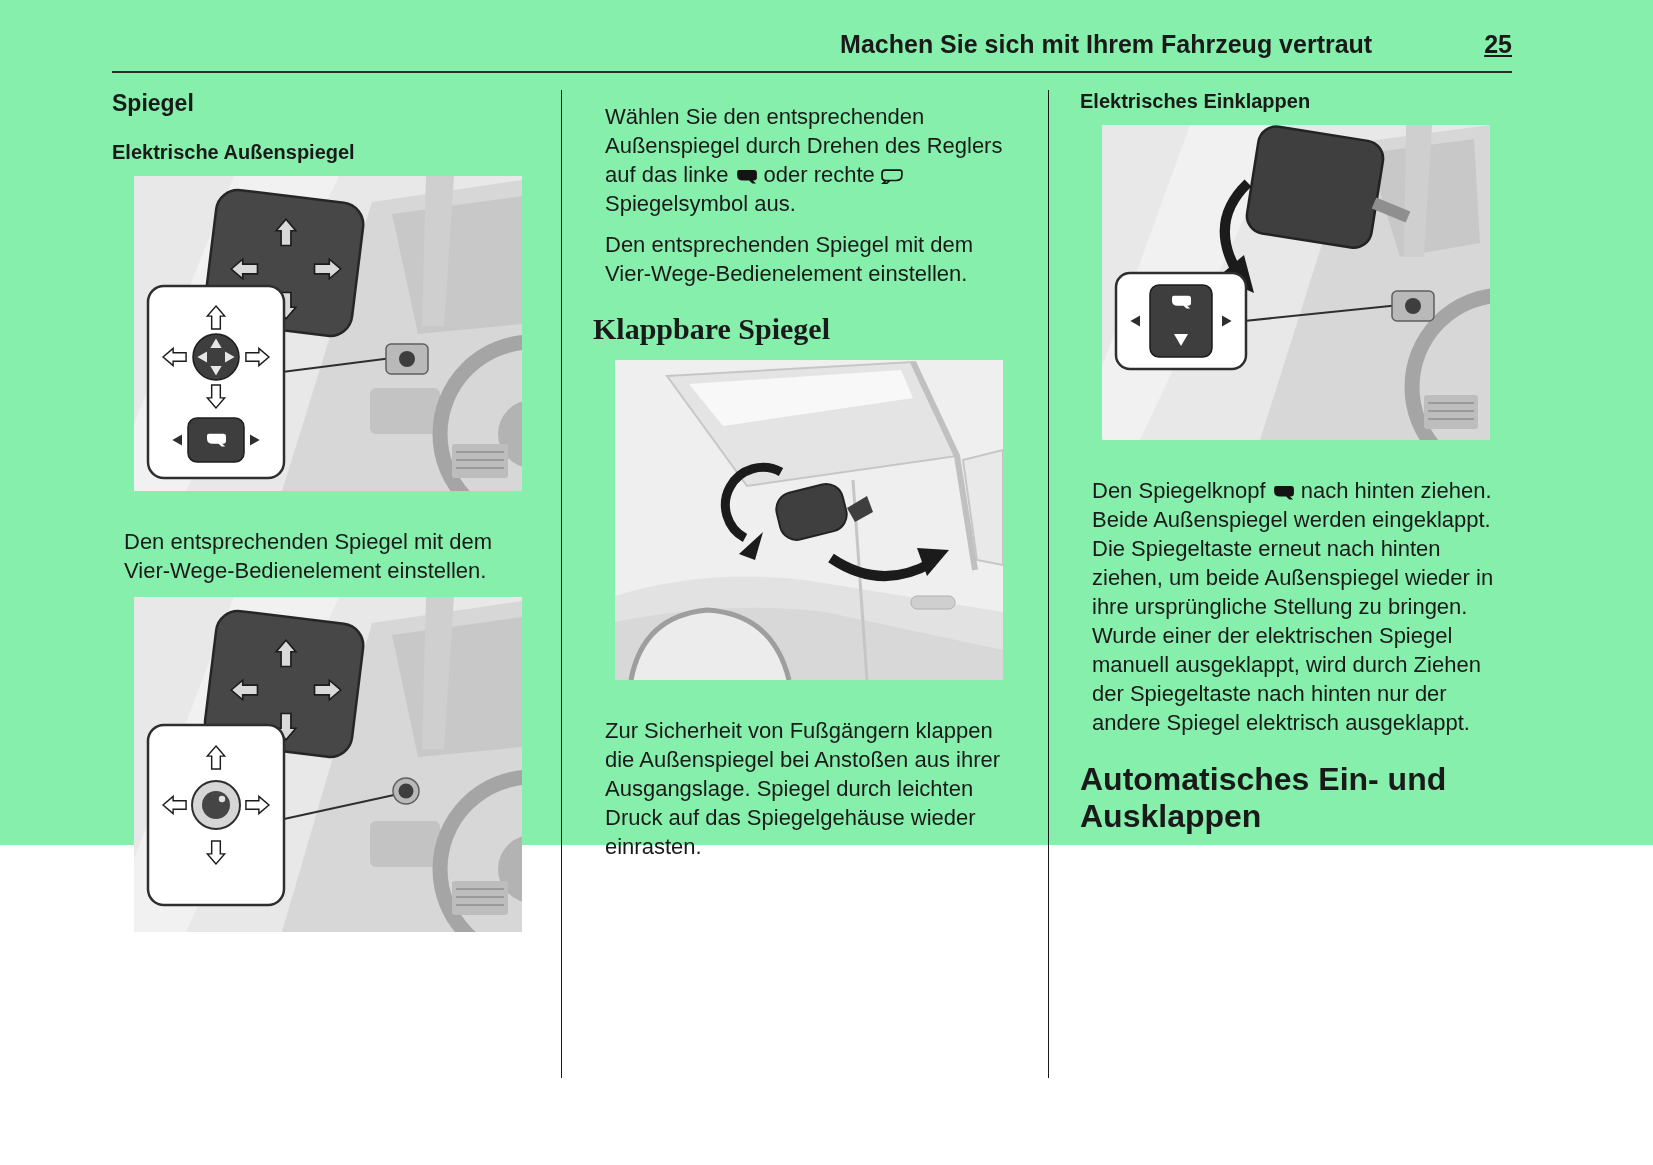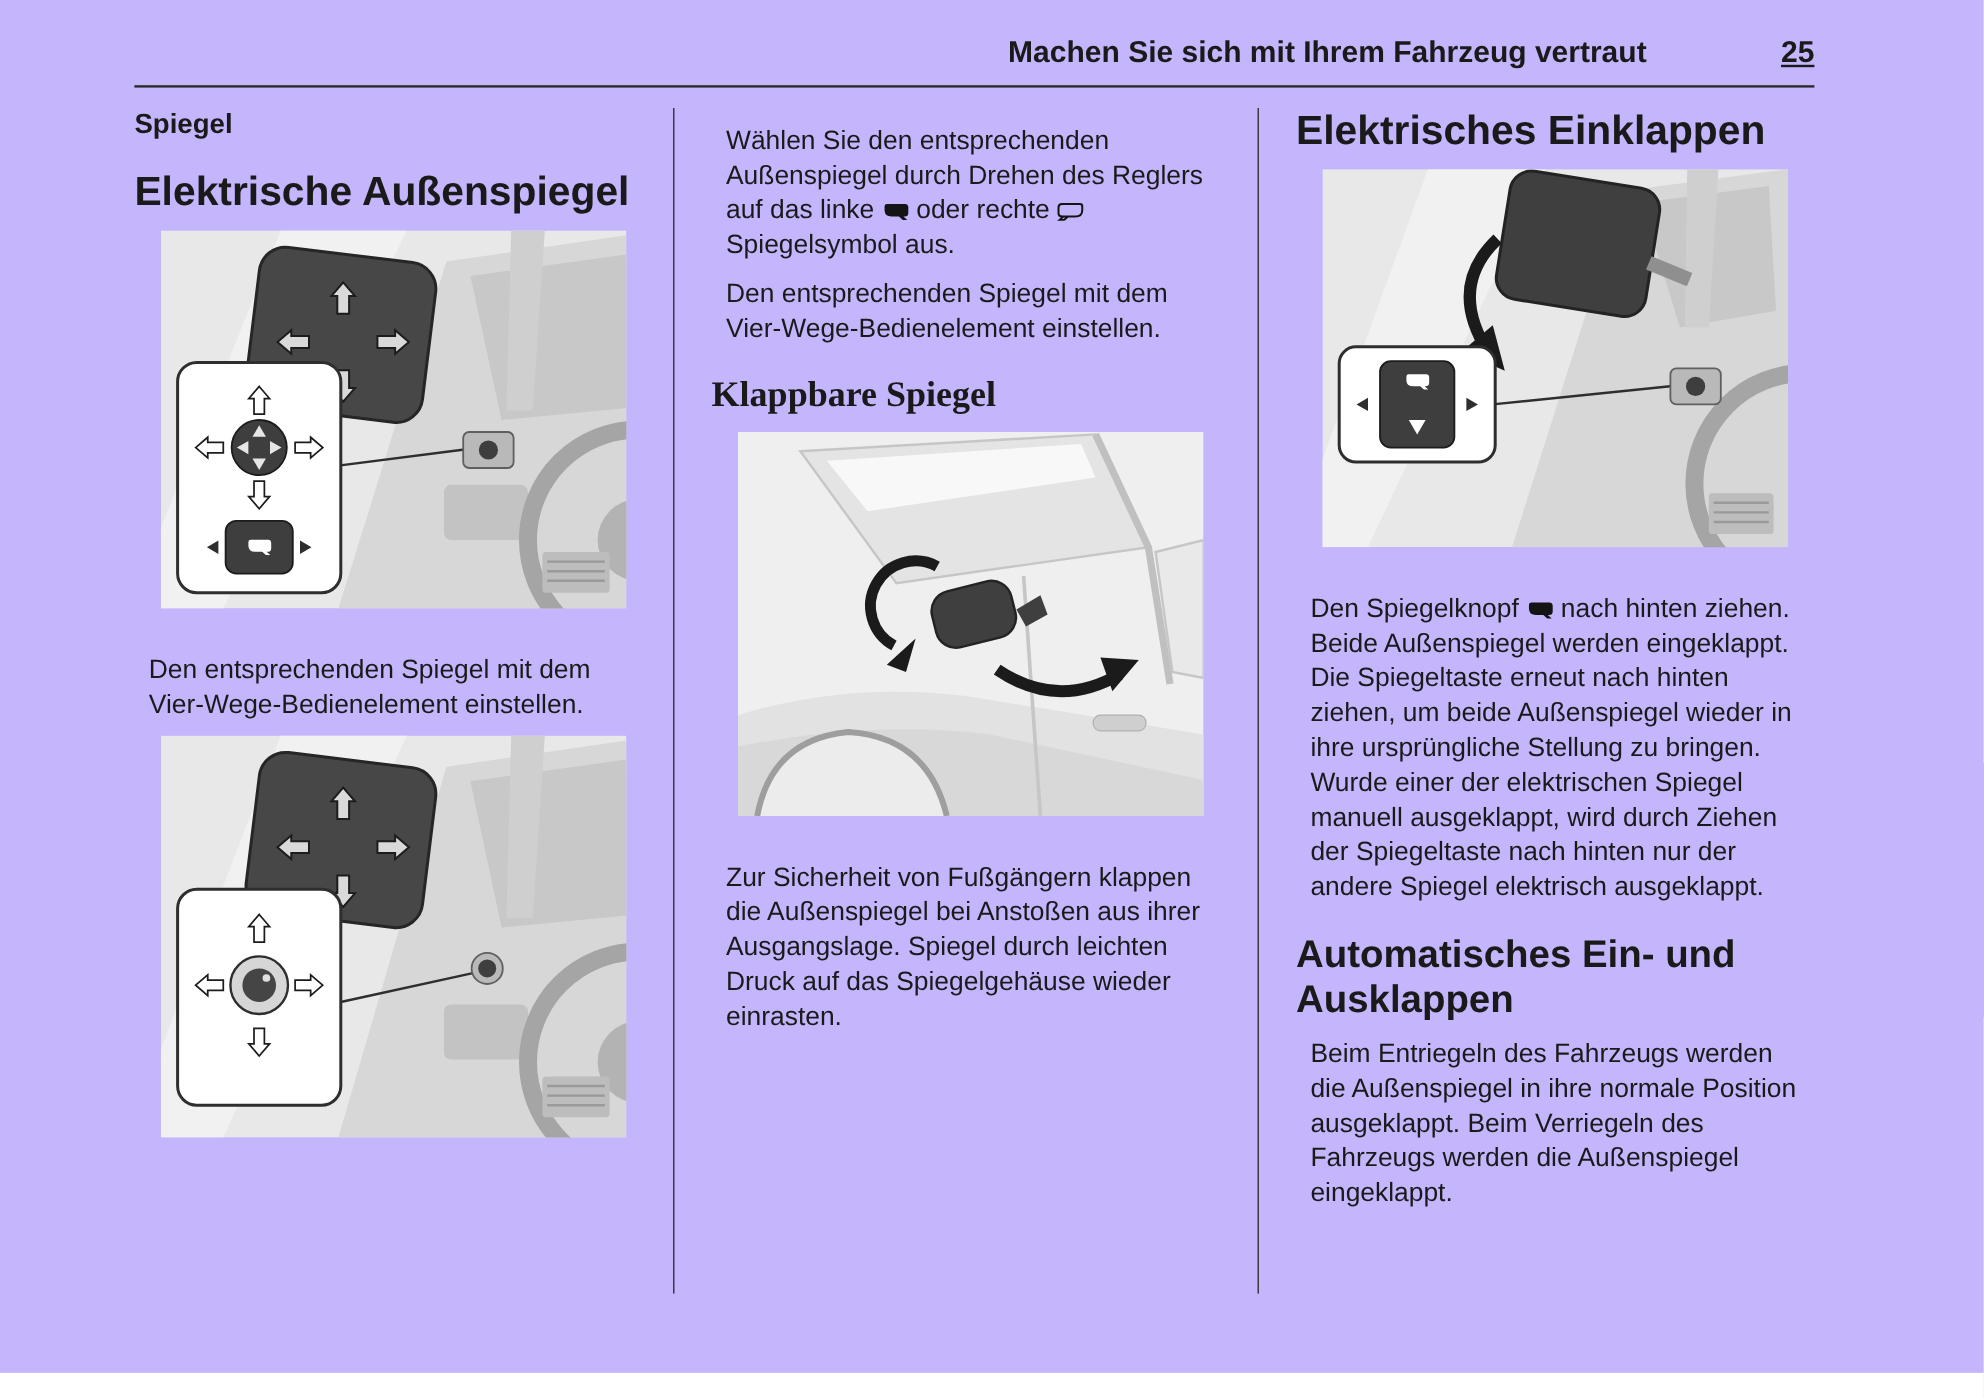--- a/index.html
+++ b/index.html
@@ -4,23 +4,23 @@
 <style>
   * { margin:0; padding:0; box-sizing:border-box; }
   html,body { background:#ffffff; }
   body {
     font-family:"Liberation Sans", sans-serif;
     color:#1a1a1a;
     width:1653px; height:1165px;
     overflow:hidden;
   }
   .page {
-    width:1653px; height:1144px;
+    width:1653px; height:845px;
     padding:30px 141px 0 112px;
-    background:#c4b5fd;
+    background:#86efac;
     position:relative;
   }
   .page-header {
     display:flex;
     justify-content:flex-end;
     align-items:baseline;
     padding-bottom:12px;
   }
   .header-title { font-weight:bold; font-size:25px; white-space:nowrap; }
   .page-number  { font-weight:bold; font-size:25px; margin-left:112px;text-decoration:underline; }
@@ -28,21 +28,21 @@
   .columns {
     display:grid;
     grid-template-columns:418px 1px 424px 1px 432px;
     column-gap:31px;
     margin-top:17px;
   }
   .divider { width:1px; height:988px; background:#1a1a1a; }
   .col { min-width:0; }
   h1.sec-title   { font-size:23px; font-weight:bold; margin:0 0 24px; }
   h1.sec-title-2 { font-size:30px; font-weight:bold; margin:24px 0 14px;font-family:Liberation Serif, serif; }
-  h2.sub-title   { font-size:34px; font-weight:bold; margin:0 0 12px; }
+  h2.sub-title   { font-size:20px; font-weight:bold; margin:0 0 12px; }
   h3.sub-title-2 { font-size:32px; font-weight:bold; margin:24px 0 8px; }
   p.body-text {
     font-size:22px;
     line-height:1.32;
     margin:12px;
   }
   figure.fig {
     width:388px;
     margin:4px 0 36px 22px;
   }
@@ -298,17 +298,16 @@
             <use href="#tri" transform="translate(79,214) rotate(180)" fill="#ffffff"></use>
           </g>
         </svg>
       </figure>
 
       <p class="body-text"><span>Den Spiegelknopf</span><span class="mirror-sym"><svg viewBox="0 0 24 14" xmlns="http://www.w3.org/2000/svg">
               <use href="#sym-mirror" fill="#141414"></use>
             </svg></span><span>nach hinten ziehen. Beide Außenspiegel werden eingeklappt. Die Spiegeltaste erneut nach hinten ziehen, um beide Außenspiegel wieder in ihre ursprüngliche Stellung zu bringen. Wurde einer der elektrischen Spiegel manuell ausgeklappt, wird durch Ziehen der Spiegeltaste nach hinten nur der andere Spiegel elektrisch ausgeklappt.</span></p>
 
       <h3 class="sub-title-2">Automatisches Ein- und Ausklappen</h3>
-      <p class="body-text">Beim Entriegeln des Fahrzeugs werden die Außenspiegel in ihre normale Position ausgeklappt. Beim Verriegeln des Fahrzeugs werden die Außenspiegel eingeklappt.</p>
     </section>
 
   </main>
 </div>
 
 </body></html>

